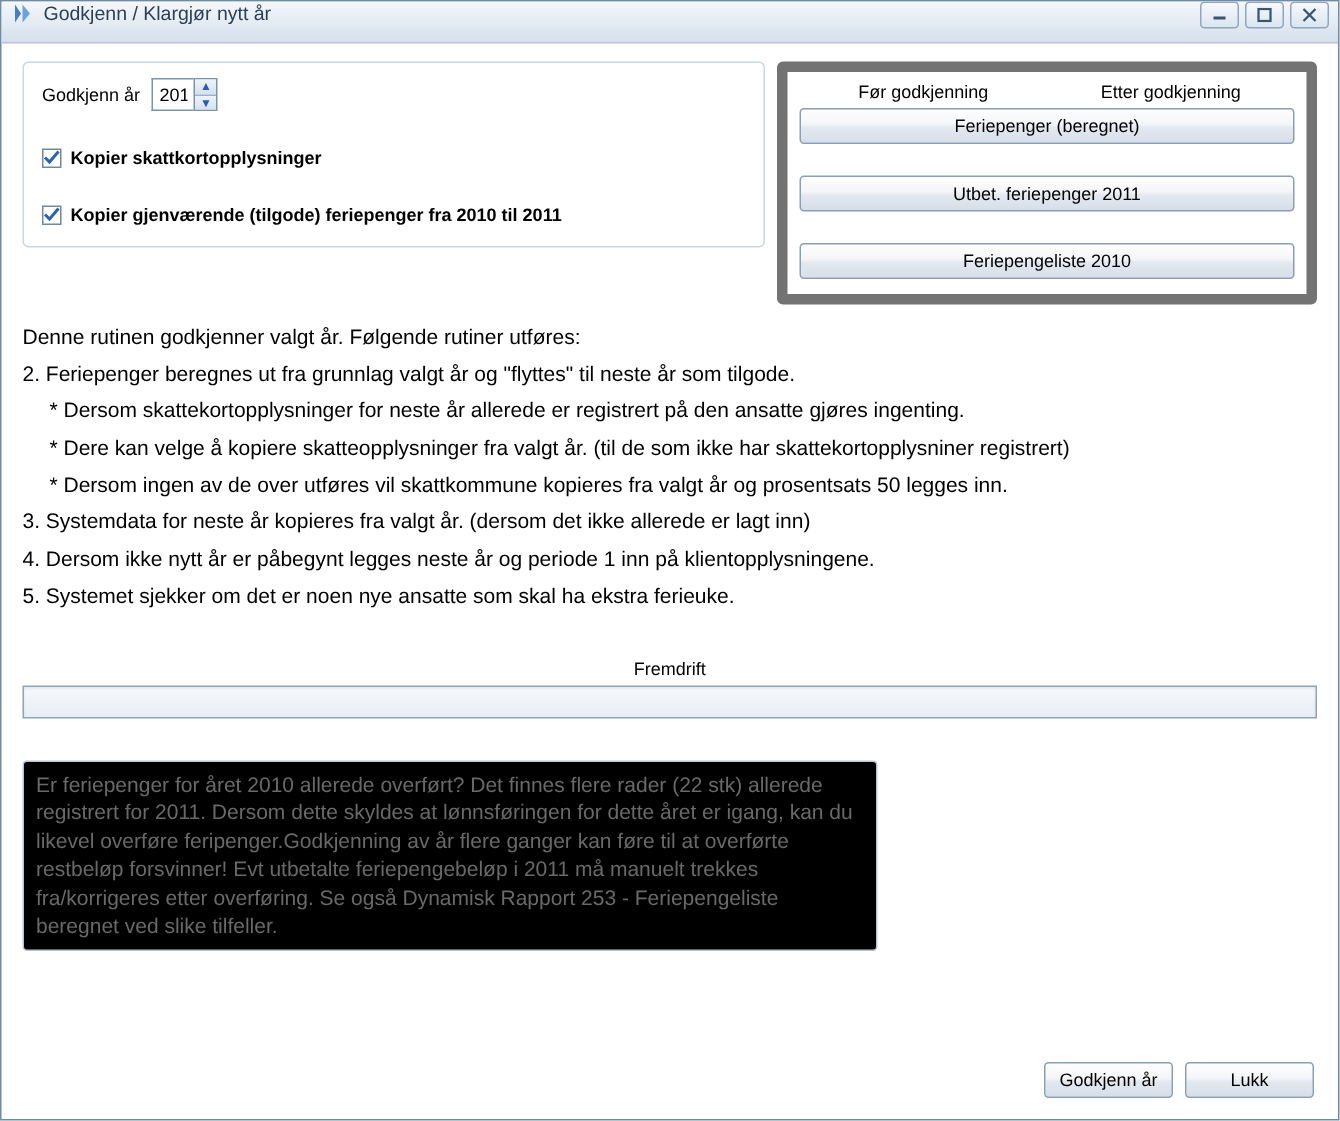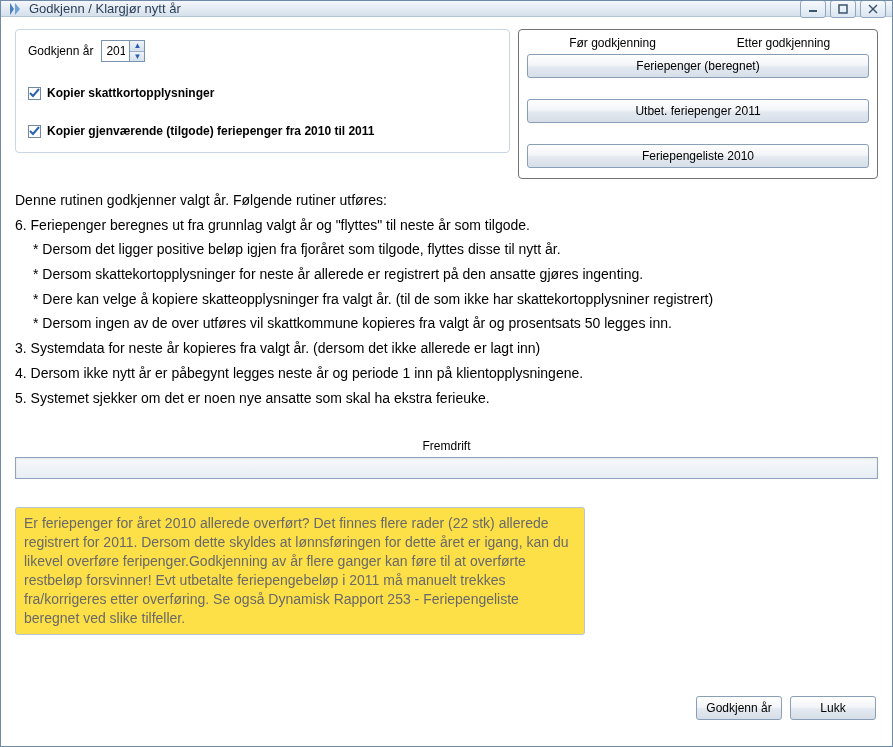--- a/index.html
+++ b/index.html
@@ -8,25 +8,25 @@
     padding: 0;
     font-family: Tahoma, Arial, sans-serif;
     font-size: 12px;
     background: #fff;
     width: 893px;
     height: 747px;
     overflow: hidden;
     border: 1px solid #6e8aa6;
   }
   .titlebar {
-    height: 16px;
+    height: 28px;
     background: linear-gradient(to bottom, #f4f7fb 0%, #e8eef5 40%, #d5e0ec 100%);
     border-bottom: 1px solid #b5c4d6;
     display: flex;
-    align-items: center;
+    align-items: flex-start;
     padding: 0 6px;
     color: #2b3f56;
     font-size: 13px;
   }
   .titlebar .app-icon {
     width: 16px; height: 16px;
     margin-right: 6px;
     display: inline-block;
   }
   .titlebar .title-text { flex: 1; }
@@ -87,21 +87,21 @@
     width: 13px; height: 13px;
     border: 1px solid #6f88a4;
     background: #fff;
     display: inline-flex; align-items: center; justify-content: center;
     cursor: pointer;
   }
   .chk svg { width: 11px; height: 11px; }
 
   .right-panel {
     width: 360px;
-    border: 1px solid #737373;
+    border: 7px solid #737373;
     border-radius: 4px;
     padding: 6px 8px 10px 8px;
     background: #fff;
   }
   .rp-headers { display: flex; }
   .rp-headers .col { flex: 1; font-size: 12px; text-align: center; }
   .rp-grid { display: flex; gap: 8px; margin-top: 4px; }
   .rp-col { flex: 1; display: flex; flex-direction: column; gap: 21px; }
   .btn {
     height: 24px;
@@ -131,21 +131,21 @@
 
   .message-box {
     margin-top: 28px;
     border: 1px solid #b7c5d6;
     border-radius: 3px;
     padding: 6px 8px;
     width: 570px;
     color: #696969;
     font-size: 14px;
     line-height: 1.35;
-    background: #fde047;
+    background: #000000;
   }
 
   .footer-btns {
     position: absolute;
     right: 16px;
     bottom: 14px;
     display: flex;
     gap: 8px;
   }
   .footer-btns .btn { width: 86px; }
@@ -224,22 +224,21 @@
           <button class="btn">Utbet. feriepenger 2011</button>
           <button class="btn">Feriepengeliste 2010</button>
         </div>
       </div>
     </div>
   </div>
 
   <div class="info-section">
     <div class="info-body">
       <p>Denne rutinen godkjenner valgt år. Følgende rutiner utføres:</p>
-      <p>6. Feriepenger beregnes ut fra grunnlag valgt år og "flyttes" til neste år som tilgode.</p>
-      <p class="sub">* Dersom det ligger positive beløp igjen fra fjoråret som tilgode, flyttes disse til nytt år.</p>
+      <p>2. Feriepenger beregnes ut fra grunnlag valgt år og "flyttes" til neste år som tilgode.</p>
       <p class="sub">* Dersom skattekortopplysninger for neste år allerede er registrert på den ansatte gjøres ingenting.</p>
       <p class="sub">* Dere kan velge å kopiere skatteopplysninger fra valgt år. (til de som ikke har skattekortopplysniner registrert)</p>
       <p class="sub">* Dersom ingen av de over utføres vil skattkommune kopieres fra valgt år og prosentsats 50 legges inn.</p>
       <p>3. Systemdata for neste år kopieres fra valgt år. (dersom det ikke allerede er lagt inn)</p>
       <p>4. Dersom ikke nytt år er påbegynt legges neste år og periode 1 inn på klientopplysningene.</p>
       <p>5. Systemet sjekker om det er noen nye ansatte som skal ha ekstra ferieuke.</p>
     </div>
   </div>
 
   <div class="progress-section">

